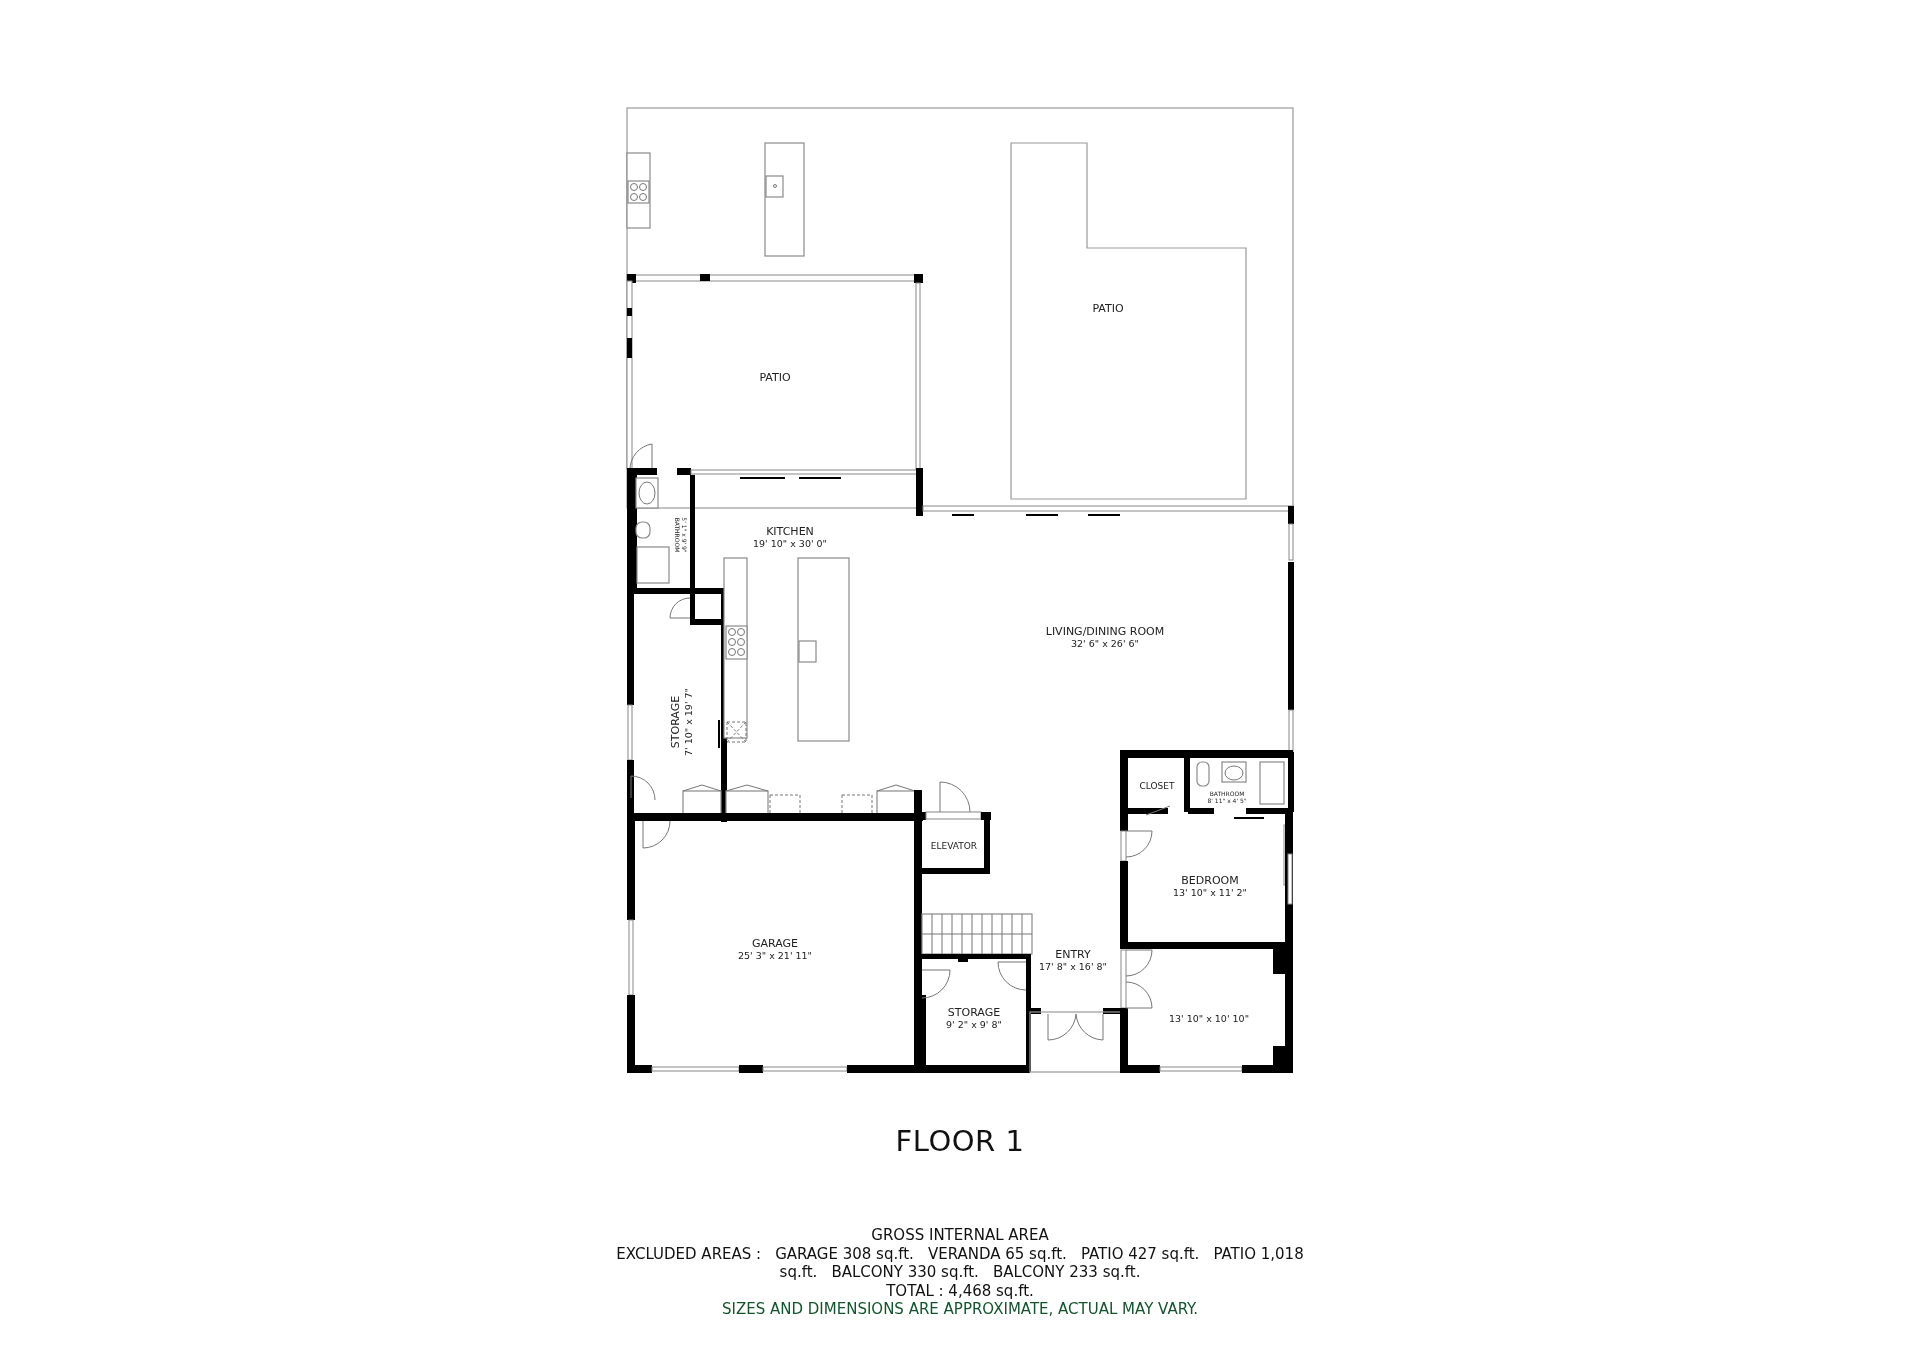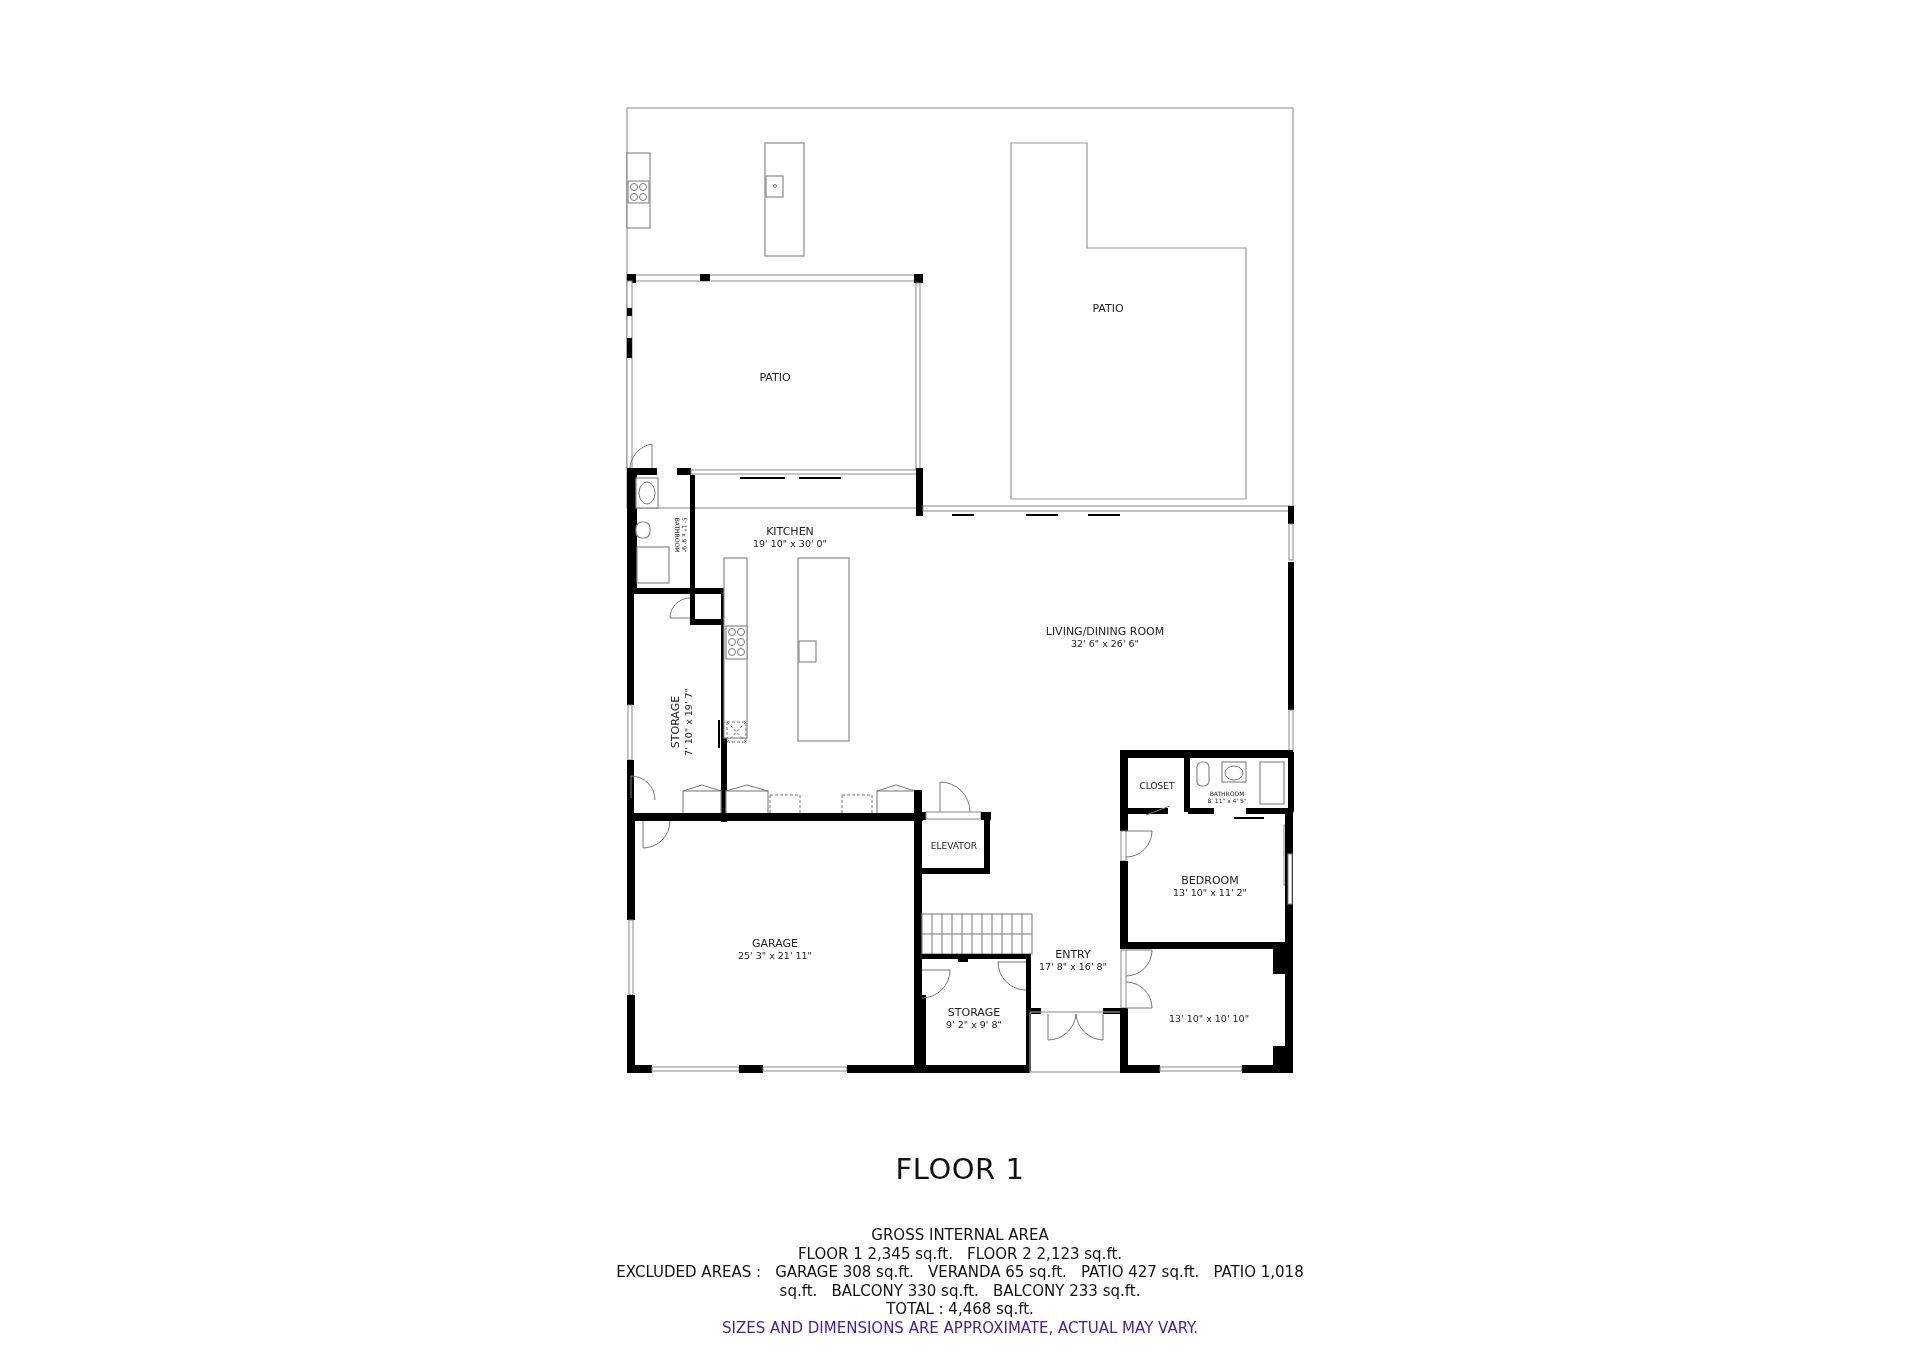--- a/index.html
+++ b/index.html
@@ -10,24 +10,24 @@
   .thin { fill:none; stroke:#9a9a9a; stroke-width:1.2; }
   .fx { fill:#fff; stroke:#8a8a8a; stroke-width:1.2; }
   .win { fill:#fff; stroke:#888; stroke-width:1; }
   .door { fill:none; stroke:#777; stroke-width:1; }
   .dash { fill:none; stroke:#777; stroke-width:1; stroke-dasharray:3 2; }
   .lbl { font-family:"DejaVu Sans", sans-serif; fill:#222; text-anchor:middle; }
   .rname { font-size:11px; }
   .rdim { font-size:9.5px; }
   .tiny { font-size:6px; }
   .footer { position:absolute; left:0; width:1920px; text-align:center; }
-  .floor-title { top:1152px; font-size:29px; letter-spacing:0.5px; color:#111; }
+  .floor-title { top:1124px; font-size:29px; letter-spacing:0.5px; color:#111; }
   .area-block { top:1226px; font-size:15px; line-height:18.5px; color:#111; }
   .area-line { display:block;text-align:center; }
-  .disclaimer { color:#4c1d95; }
+  .disclaimer { color:#14532d; }
   .area-line span + span { margin-left:14px; }
 </style>
 </head>
 <body>
 
 <svg id="plan" viewBox="0 0 1920 1357" xmlns="http://www.w3.org/2000/svg">
 
   <g>
     <rect class="thin" x="627" y="108" width="666" height="400"></rect>
   </g>
@@ -243,23 +243,20 @@
   <text class="lbl rdim" x="974" y="1028">9' 2" x 9' 8"</text>
 
   <text class="lbl rdim" x="1209" y="1022">13' 10" x 10' 10"</text>
 </svg>
 
 <div class="footer floor-title">FLOOR 1</div>
 
 <div class="footer area-block">
   <span class="area-line">GROSS INTERNAL AREA</span>
   <span class="area-line">
-    <span>FLOOR 1 2,345 sq.ft.</span><span>FLOOR 2 2,123 sq.ft.</span>
-  </span>
-  <span class="area-line">
     <span>EXCLUDED AREAS :</span><span>GARAGE 308 sq.ft.</span><span>VERANDA 65 sq.ft.</span><span>PATIO 427 sq.ft.</span><span>PATIO 1,018</span>
   </span>
   <span class="area-line">
     <span>sq.ft.</span><span>BALCONY 330 sq.ft.</span><span>BALCONY 233 sq.ft.</span>
   </span>
   <span class="area-line">TOTAL :  4,468 sq.ft.</span>
   <span class="area-line disclaimer">SIZES AND DIMENSIONS ARE APPROXIMATE, ACTUAL MAY VARY.</span>
 </div>
 
 </body></html>

